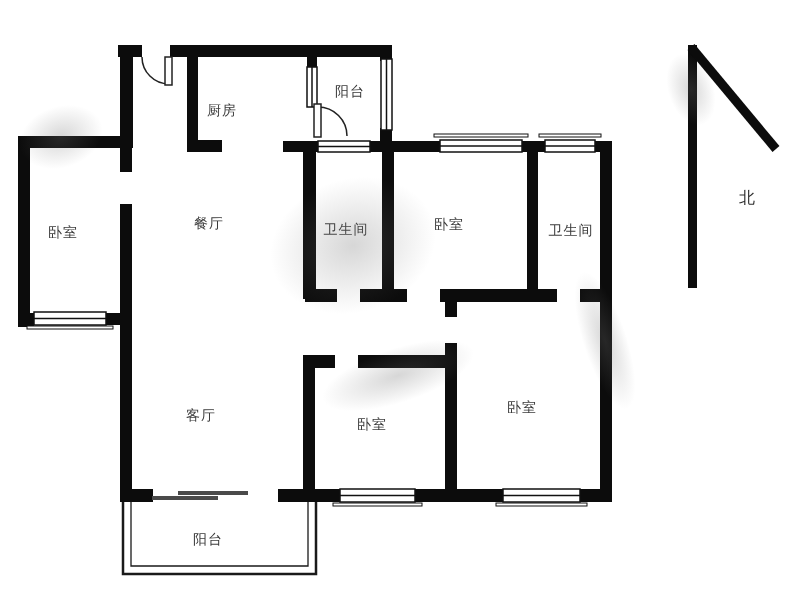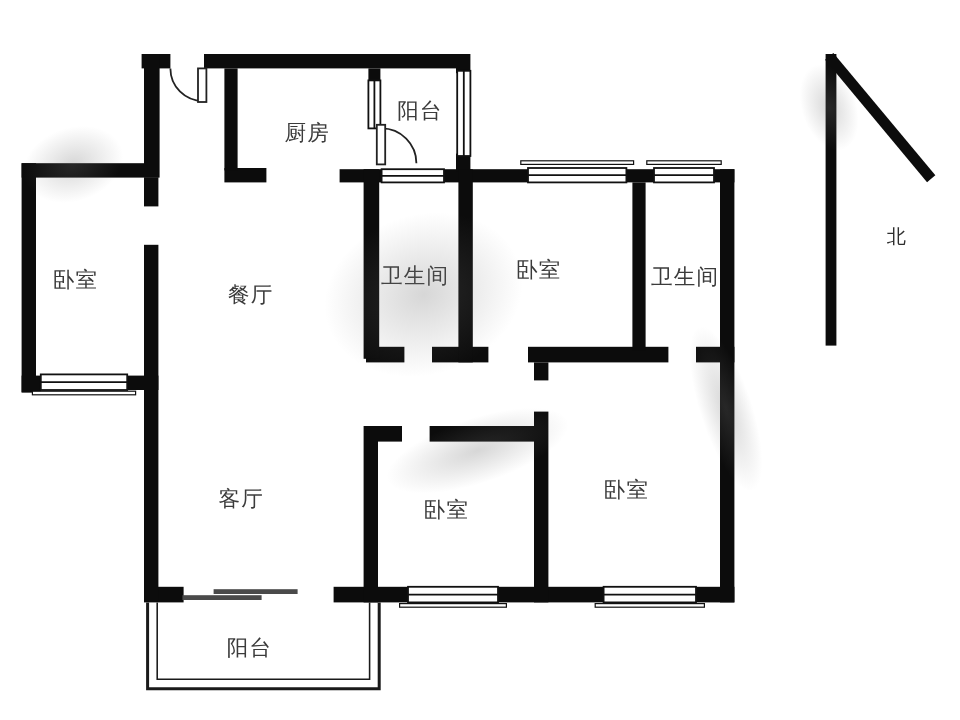--- a/index.html
+++ b/index.html
@@ -8,21 +8,21 @@
     width:800px;height:600px;
     background:#ffffff;
     overflow:hidden;
     font-family:"Liberation Sans", sans-serif;
   }
   .plan-svg{position:absolute;left:0;top:0;}
   .labels{position:absolute;left:0;top:0;width:100%;height:100%;pointer-events:none;}
   .room-label{
     position:absolute;
     transform:translate(-50%,-50%);
-    font-size:18px;
+    font-size:14px;
     letter-spacing:1px;
     color:#3b3b3b;
     white-space:nowrap;
   }
   .north-label{
     position:absolute;
     transform:translate(-50%,-50%);
     font-size:16px;
     color:#2e2e2e;
   }
@@ -135,24 +135,24 @@
       <path d="M 131 502 L 131 566 L 308 566 L 308 502" stroke-width="1.3"></path>
     </g>
 
     <g>
       <rect x="688" y="45" width="9" height="243" fill="#0c0c0c"></rect>
       <line x1="691" y1="47" x2="776" y2="149" stroke="#0c0c0c" stroke-width="9"></line>
     </g>
   </svg>
 
   <div class="labels">
-    <div class="room-label" style="left:256px;top:111px">厨房</div>
+    <div class="room-label" style="left:222px;top:111px">厨房</div>
     <div class="room-label" style="left:350px;top:92px">阳台</div>
     <div class="room-label" style="left:63px;top:233px">卧室</div>
-    <div class="room-label" style="left:209px;top:246px">餐厅</div>
+    <div class="room-label" style="left:209px;top:224px">餐厅</div>
     <div class="room-label" style="left:346px;top:230px">卫生间</div>
     <div class="room-label" style="left:449px;top:225px">卧室</div>
     <div class="room-label" style="left:571px;top:231px">卫生间</div>
     <div class="room-label" style="left:201px;top:416px">客厅</div>
     <div class="room-label" style="left:372px;top:425px">卧室</div>
     <div class="room-label" style="left:522px;top:408px">卧室</div>
     <div class="room-label" style="left:208px;top:540px">阳台</div>
     <div class="north-label" style="left:747px;top:198px">北</div>
   </div>
 

